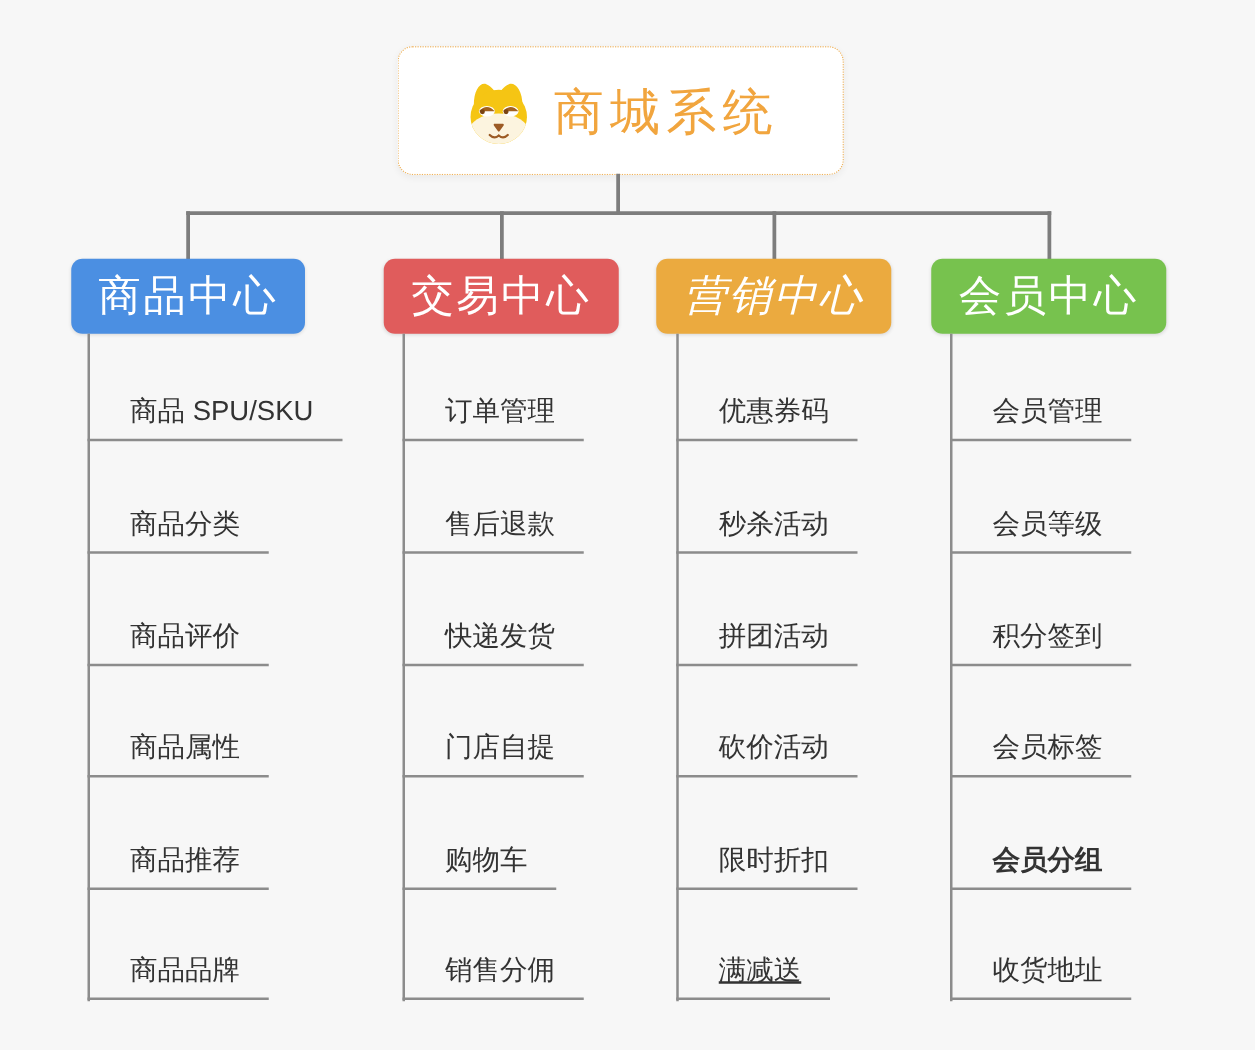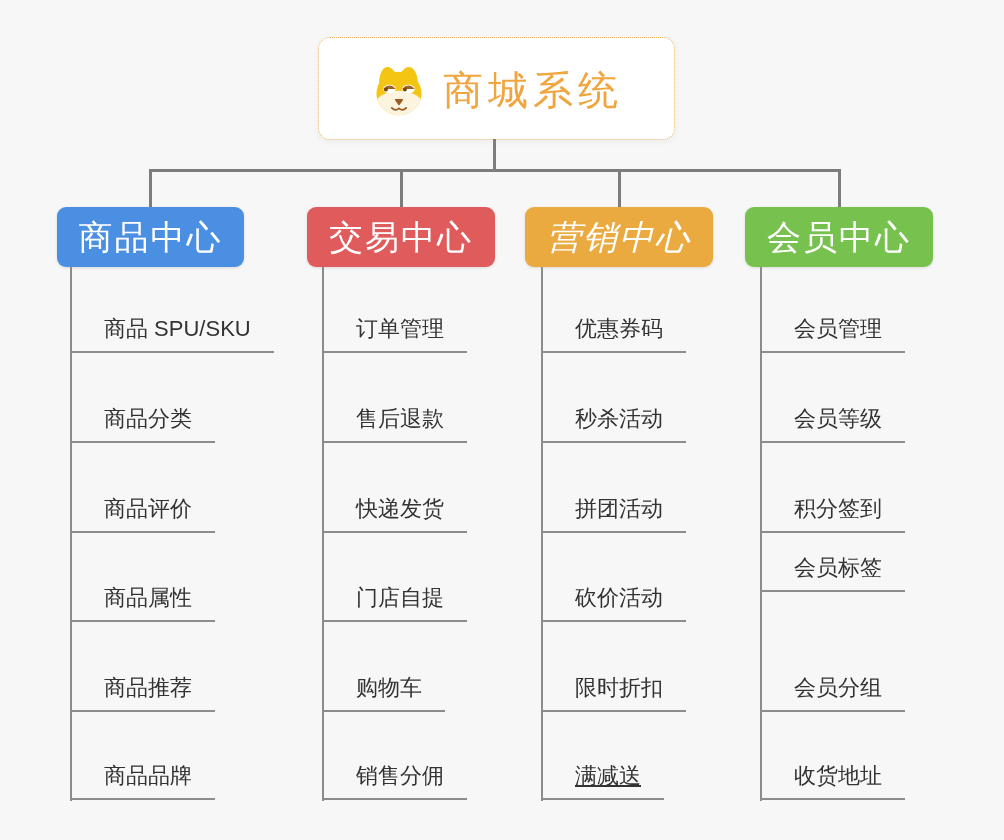--- a/index.html
+++ b/index.html
@@ -109,16 +109,16 @@
     <div class="leaf-node" style="left: 541px; top: 675px; color: rgb(51, 51, 51); border-bottom-color: rgb(140, 140, 140);">限时折扣</div>
     <div class="leaf-node" style="left: 541px; top: 763px; color: rgb(51, 51, 51); border-bottom-color: rgb(140, 140, 140); text-decoration: underline;">满减送</div>
     <div class="conn" style="left: 838px; top: 169px; width: 3px; height: 40px; background: rgb(125, 125, 125);"></div>
     <div class="branch-node" style="left: 745px; width: 188px; background: rgb(119, 194, 78); align-items: center;">
       <span class="branch-label" style="color: rgb(255, 255, 255);">会员中心</span>
     </div>
     <div class="conn" style="left: 760px; top: 267px; width: 2px; height: 534px; background: rgb(140, 140, 140);"></div>
     <div class="leaf-node" style="left: 760px; top: 316px; color: rgb(51, 51, 51); border-bottom-color: rgb(140, 140, 140);">会员管理</div>
     <div class="leaf-node" style="left: 760px; top: 406px; color: rgb(51, 51, 51); border-bottom-color: rgb(140, 140, 140);">会员等级</div>
     <div class="leaf-node" style="left: 760px; top: 496px; color: rgb(51, 51, 51); border-bottom-color: rgb(140, 140, 140);">积分签到</div>
-    <div class="leaf-node" style="left: 760px; top: 555px; color: rgb(51, 51, 51); border-bottom-color: rgb(140, 140, 140);">会员标签</div>
-    <div class="leaf-node" style="left: 760px; top: 675px; color: rgb(51, 51, 51); border-bottom-color: rgb(140, 140, 140);">会员分组</div>
+    <div class="leaf-node" style="left: 760px; top: 585px; color: rgb(51, 51, 51); border-bottom-color: rgb(140, 140, 140);">会员标签</div>
+    <div class="leaf-node" style="left: 760px; top: 675px; color: rgb(51, 51, 51); border-bottom-color: rgb(140, 140, 140); font-weight: bold;">会员分组</div>
     <div class="leaf-node" style="left: 760px; top: 763px; color: rgb(51, 51, 51); border-bottom-color: rgb(140, 140, 140);">收货地址</div>
   </div>
 
 </body></html>

